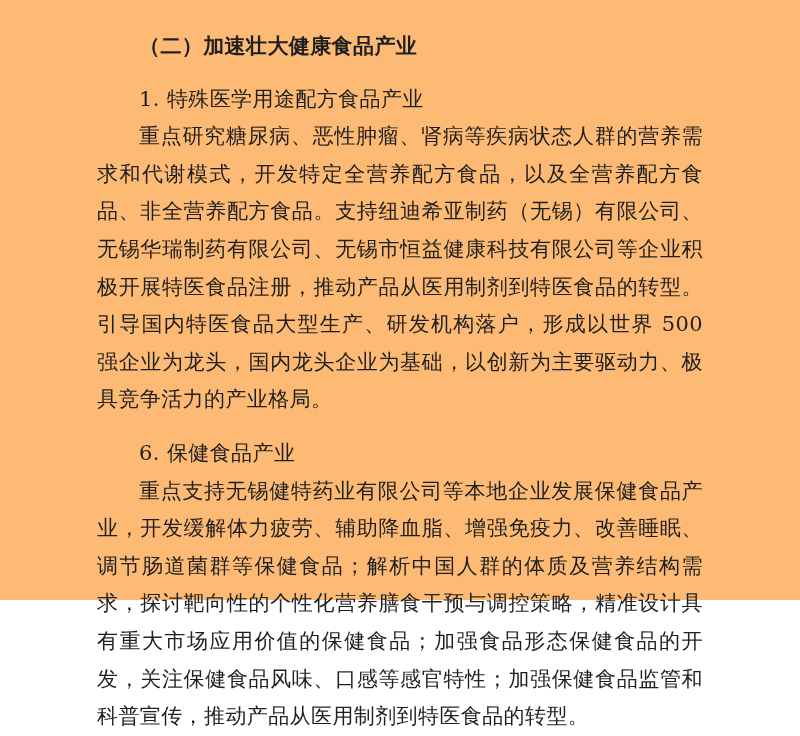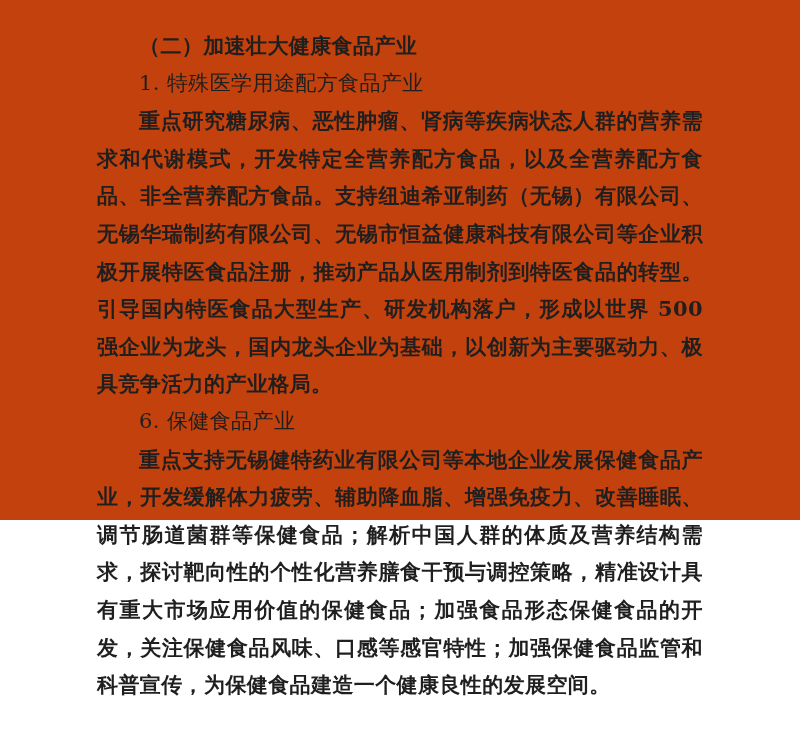--- a/index.html
+++ b/index.html
@@ -9,54 +9,54 @@
   }
   body {
     width: 800px;
     height: 736px;
     overflow: hidden;
     font-family: "DejaVu Serif", "Liberation Serif", serif;
   }
   .page {
     box-sizing: border-box;
     width: 800px;
-    height: 520px;
+    height: 600px;
     padding: 27px 70px 0 97px;
-    background: #c2410c;
+    background: #fdba74;
     color: #1f1f1f;
   }
   .page-inner {
     width: 606px;
   }
   .doc-block {
     margin: 0;
     padding: 0;
     font-size: 21px;
     line-height: 37.6px;
     font-weight: normal;
     letter-spacing: 0.4px;
   }
   .heading {
     font-weight: bold;
     text-indent: 2em;
   }
   .subheading {
     text-indent: 2em;
+    margin-top: 16px;
   }
   .para {
     text-indent: 2em;
     text-align: justify;
     text-justify: inter-character;
-    font-weight: bold;
   }
 </style>
 </head>
 <body>
 
 <div class="page">
   <div class="page-inner">
     <h2 class="doc-block heading">（二）加速壮大健康食品产业</h2>
     <h3 class="doc-block subheading">1. 特殊医学用途配方食品产业</h3>
     <p class="doc-block para">重点研究糖尿病、恶性肿瘤、肾病等疾病状态人群的营养需求和代谢模式，开发特定全营养配方食品，以及全营养配方食品、非全营养配方食品。支持纽迪希亚制药（无锡）有限公司、无锡华瑞制药有限公司、无锡市恒益健康科技有限公司等企业积极开展特医食品注册，推动产品从医用制剂到特医食品的转型。引导国内特医食品大型生产、研发机构落户，形成以世界 500 强企业为龙头，国内龙头企业为基础，以创新为主要驱动力、极具竞争活力的产业格局。</p>
     <h3 class="doc-block subheading">6. 保健食品产业</h3>
-    <p class="doc-block para">重点支持无锡健特药业有限公司等本地企业发展保健食品产业，开发缓解体力疲劳、辅助降血脂、增强免疫力、改善睡眠、调节肠道菌群等保健食品；解析中国人群的体质及营养结构需求，探讨靶向性的个性化营养膳食干预与调控策略，精准设计具有重大市场应用价值的保健食品；加强食品形态保健食品的开发，关注保健食品风味、口感等感官特性；加强保健食品监管和科普宣传，为保健食品建造一个健康良性的发展空间。</p>
+    <p class="doc-block para">重点支持无锡健特药业有限公司等本地企业发展保健食品产业，开发缓解体力疲劳、辅助降血脂、增强免疫力、改善睡眠、调节肠道菌群等保健食品；解析中国人群的体质及营养结构需求，探讨靶向性的个性化营养膳食干预与调控策略，精准设计具有重大市场应用价值的保健食品；加强食品形态保健食品的开发，关注保健食品风味、口感等感官特性；加强保健食品监管和科普宣传，推动产品从医用制剂到特医食品的转型。</p>
   </div>
 </div>
 
 </body></html>

